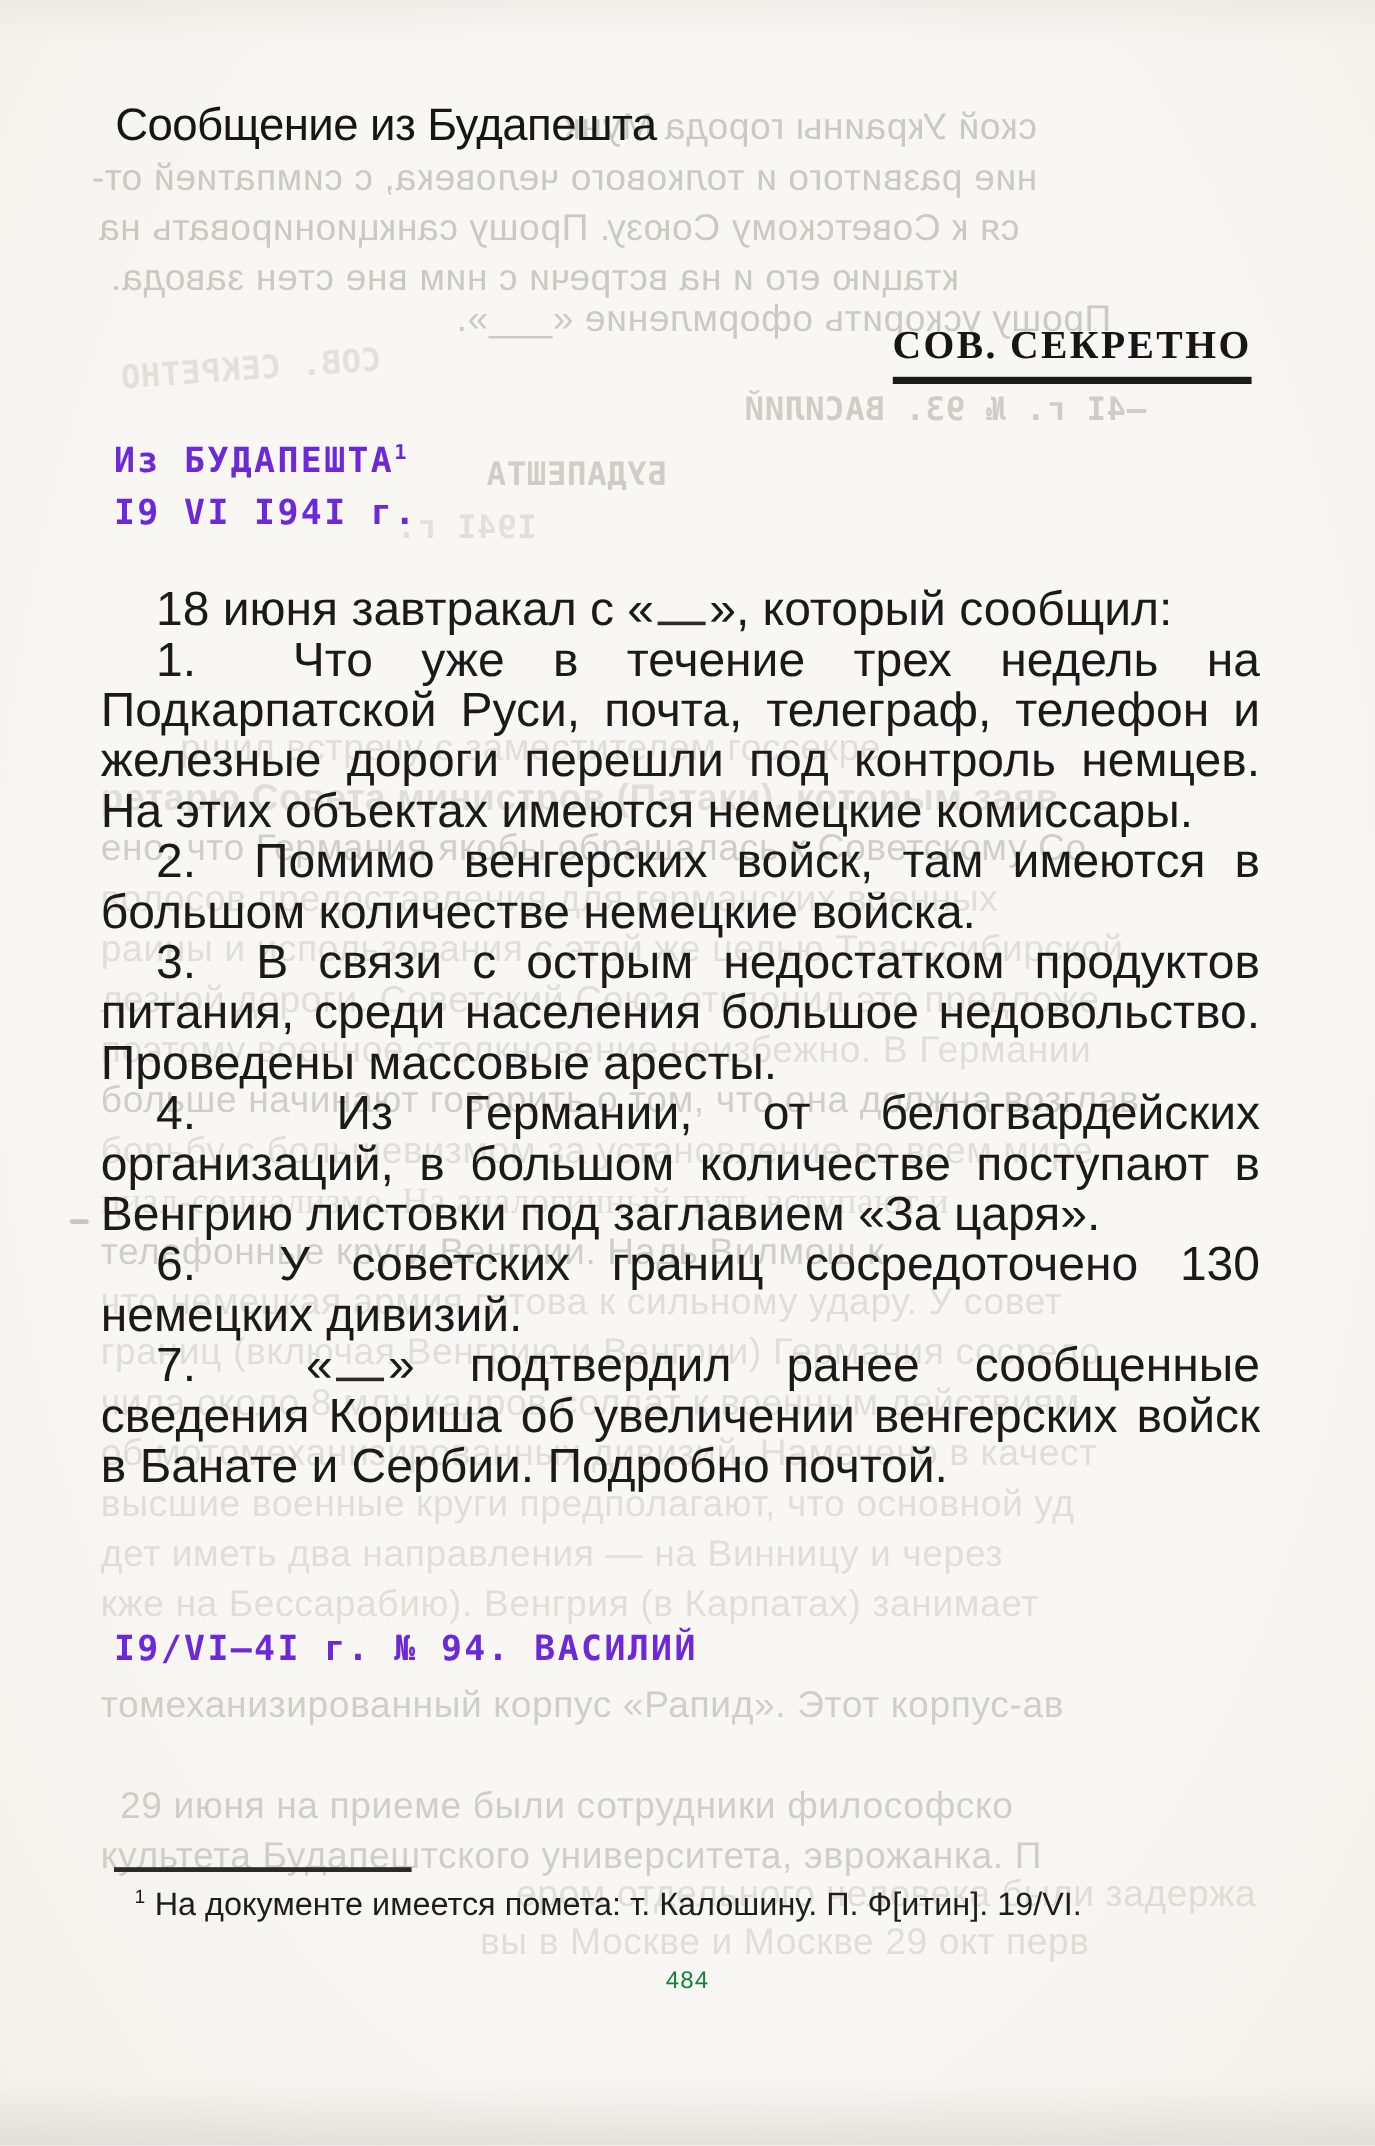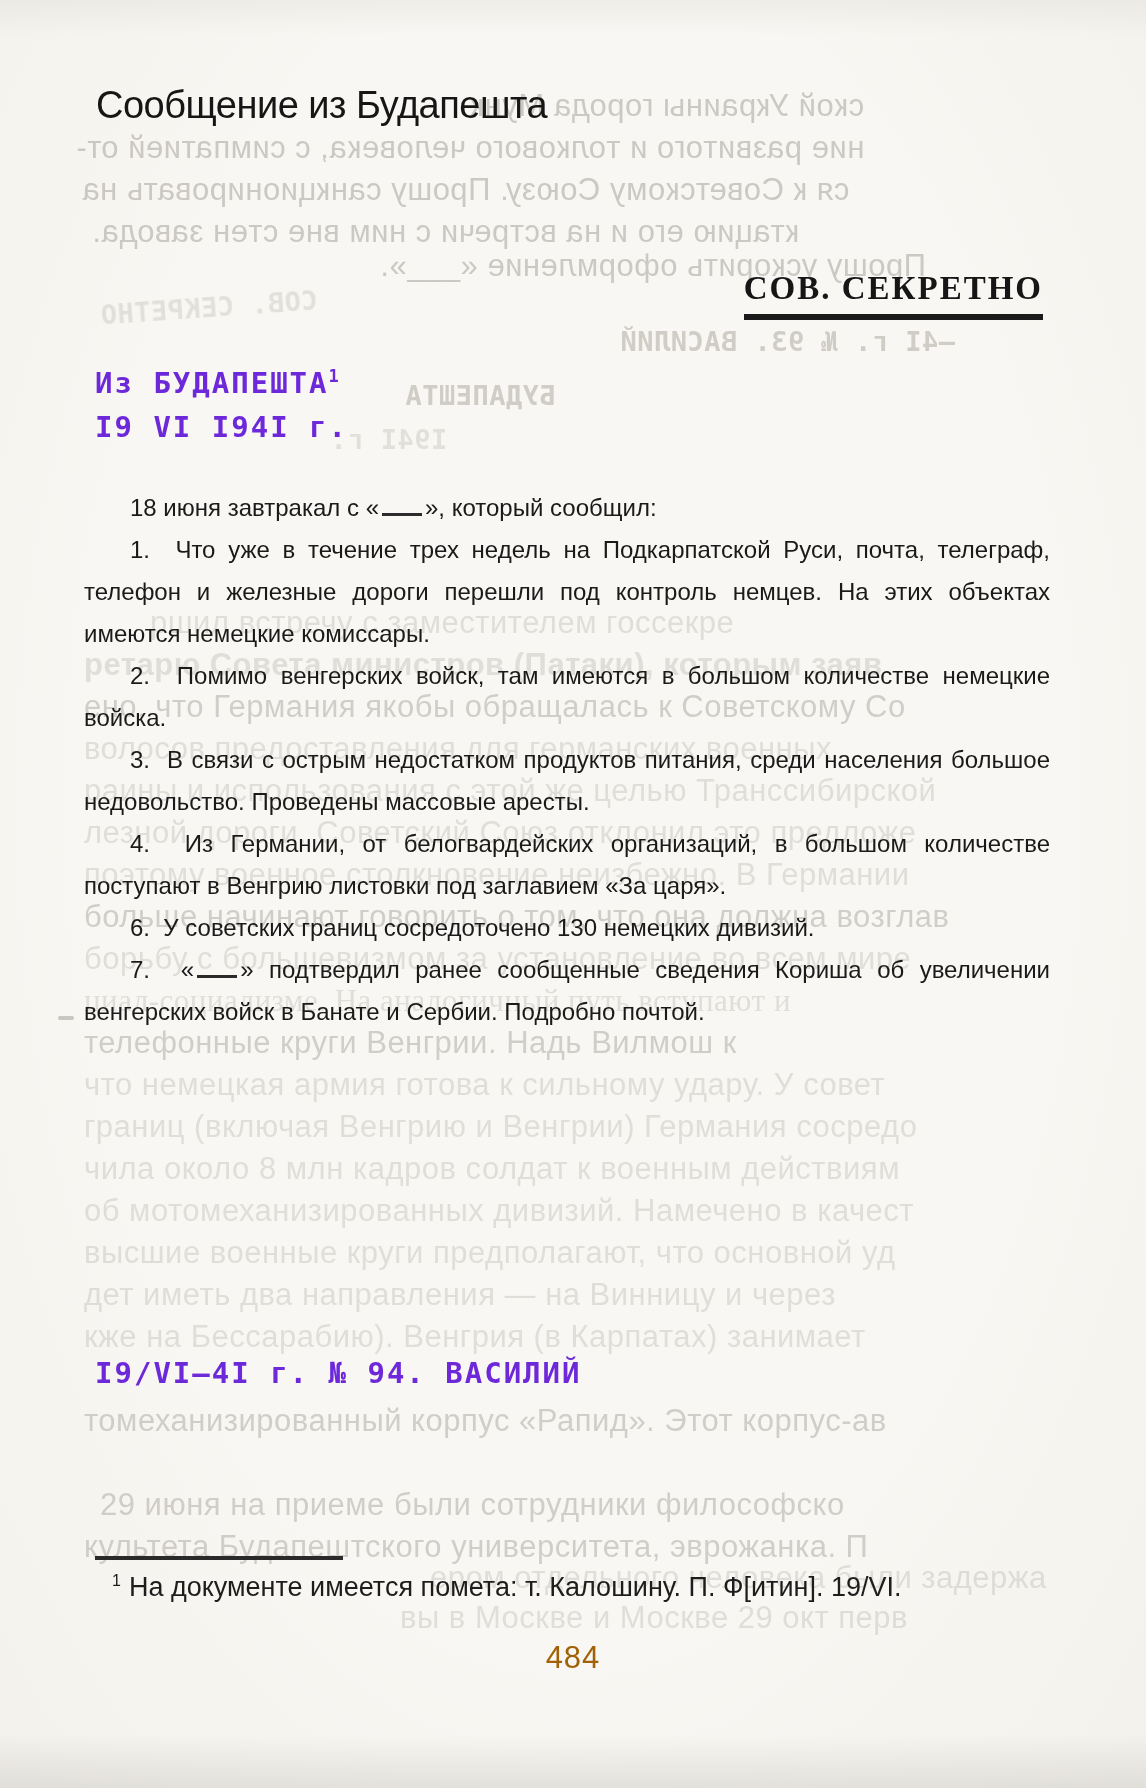--- a/index.html
+++ b/index.html
@@ -27,30 +27,30 @@
       font-family:"Liberation Serif",serif;font-weight:bold;font-size:33px;letter-spacing:2px;
       padding-bottom:7px;border-bottom:6px solid #1b1b1b;}
   .tw-line{position:absolute;left:95px;font-family:"DejaVu Sans Mono",monospace;
       font-weight:bold;font-size:29px;letter-spacing:2px;color:#6d28d9;}
   .tw-from{top:366px;}
   .tw-date{top:410px;}
   .tw-sig{top:1356px;}
   .tw-line sup{font-size:17px;vertical-align:super;letter-spacing:0;}
 
   .body-text{position:absolute;left:84px;top:487px;width:966px;
-      font-size:24px;line-height:42px;text-align:justify;color:#1a1a1a;}
+      font-size:40px;line-height:42px;text-align:justify;color:#1a1a1a;}
   .para{margin:0;text-indent:46px;}
   .blank{display:inline-block;width:40px;height:22px;margin:0 3px;
       border-bottom:3px solid #2b2b2b;}
 
   .footnote-rule{position:absolute;left:95px;top:1556px;width:248px;height:4px;background:#2a2a2a;}
   .footnote{position:absolute;left:112px;top:1572px;width:950px;font-size:27px;color:#1d1d1d;}
   .footnote sup{font-size:16px;margin-right:8px;}
   .page-number{position:absolute;left:0;top:1640px;width:100%;text-align:center;
-      font-size:31px;color:#a16207;letter-spacing:1px;}
+      font-size:20px;color:#15803d;letter-spacing:1px;}
   .margin-speck{position:absolute;left:58px;top:1016px;width:16px;height:4px;background:#9a978f;opacity:.5;border-radius:2px;}
 </style>
 </head>
 <body>
 
 <div class="paper"></div>
 
 <div class="layer">
     <span class="bleed mirror" style="left: 470px; top: 88px;">ской Украины города Мунк</span>
     <span class="bleed mirror" style="left: 76px; top: 130px;">ние развитого и толкового человека, с симпатией от-</span>

